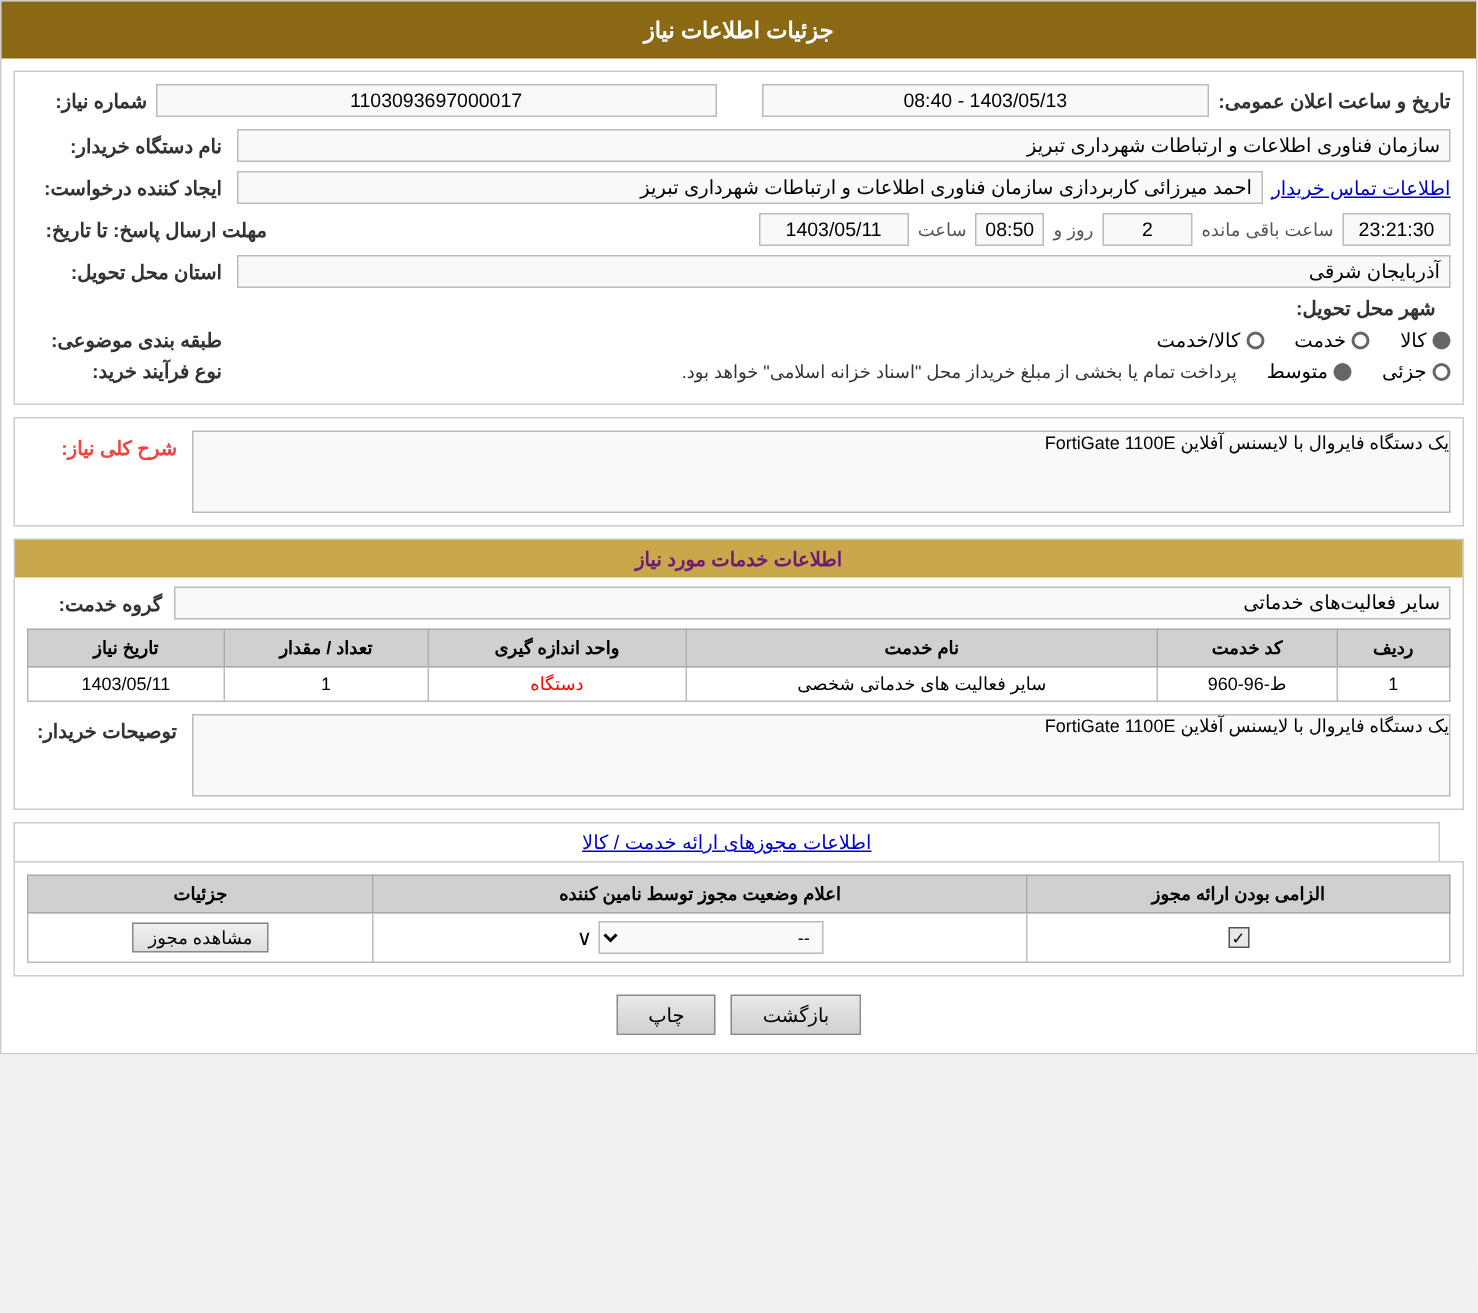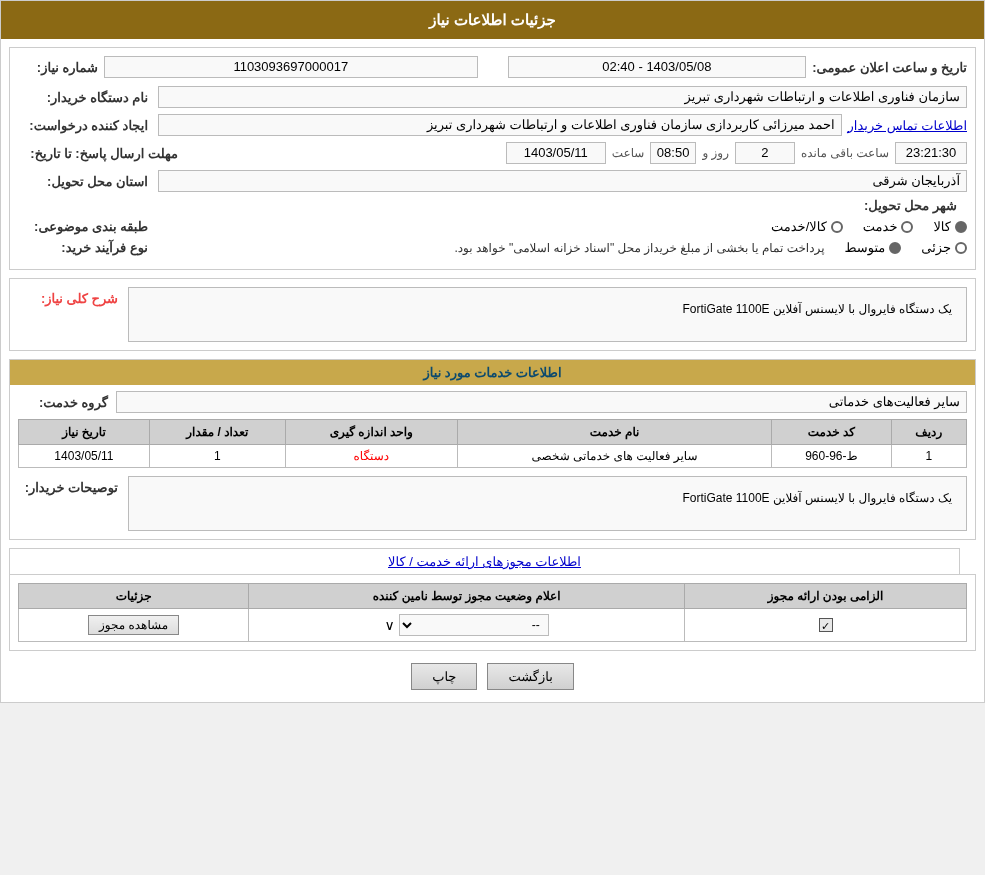--- a/index.html
+++ b/index.html
@@ -98,21 +98,21 @@
       border: 1px solid #bbb;
       padding: 4px 8px;
       text-align: center;
     }
     table.data-table tr:nth-child(even) td { background: #f5f5f5; }
 
     .textarea-box {
       border: 1px solid #bbb;
       width: 100%;
       min-height: 55px;
-      padding: 14px;
+      padding: 0;
       background: #f9f9f9;
       text-align: right;
       font-size: 12px;
       resize: none;
       font-family: Tahoma, Arial, sans-serif;
     }
 
     
     table.perm-table {
       width: 100%;
@@ -194,21 +194,21 @@
   <div class="header-bar">
     <span>جزئیات اطلاعات نیاز</span>
   </div>
 
   <div style="margin: 8px; border: 1px solid #ccc; background: #fff;">
     <div style="padding: 8px;">
 
       <div class="form-row" style="margin-bottom: 8px;">
         <div style="display:flex; align-items:center; gap:6px; flex:1;">
           <span class="lbl">تاریخ و ساعت اعلان عمومی:</span>
-          <div class="val date-box wide">1403/05/08 - 02:40</div>
+          <div class="val date-box wide">1403/05/13 - 08:40</div>
         </div>
         <div style="width: 30px;"></div>
         <div style="display:flex; align-items:center; gap:6px; flex:1; justify-content:flex-end;">
           <div class="val date-box" style="width:160px;">1103093697000017</div>
           <span class="lbl" style="min-width:80px;">شماره نیاز:</span>
         </div>
       </div>
 
       <div class="form-row" style="margin-bottom: 6px;">
         <div class="val" style="flex:1; text-align:right;">سازمان فناوری اطلاعات و ارتباطات شهرداری تبریز</div>
@@ -284,21 +284,21 @@
   <div style="margin: 8px; border: 1px solid #ccc;">
     <div style="display:flex; align-items:flex-start; padding: 8px; gap:10px;">
       <div style="flex:1;">
         <div class="textarea-box">یک دستگاه فایروال با لایسنس آفلاین FortiGate 1100E</div>
       </div>
       <span style="font-weight:bold; color:#ef4444; min-width:100px; text-align:right; padding-top:4px;">شرح کلی نیاز:</span>
     </div>
   </div>
 
   <div style="margin: 8px; border: 1px solid #ccc;">
-    <div style="background:#c8a84b; color:#0c4a6e; font-weight:bold; padding:5px 10px; text-align:center;">اطلاعات خدمات مورد نیاز</div>
+    <div style="background:#c8a84b; color:#701a75; font-weight:bold; padding:5px 10px; text-align:center;">اطلاعات خدمات مورد نیاز</div>
 
     <div style="display:flex; align-items:center; padding: 6px 8px; gap:8px;">
       <div class="val" style="flex:1; text-align:right;">سایر فعالیت‌های خدماتی</div>
       <span class="lbl" style="min-width:90px;">گروه خدمت:</span>
     </div>
 
     <div style="padding: 0 8px 8px 8px;">
       <table class="data-table">
         <thead>
           <tr>

